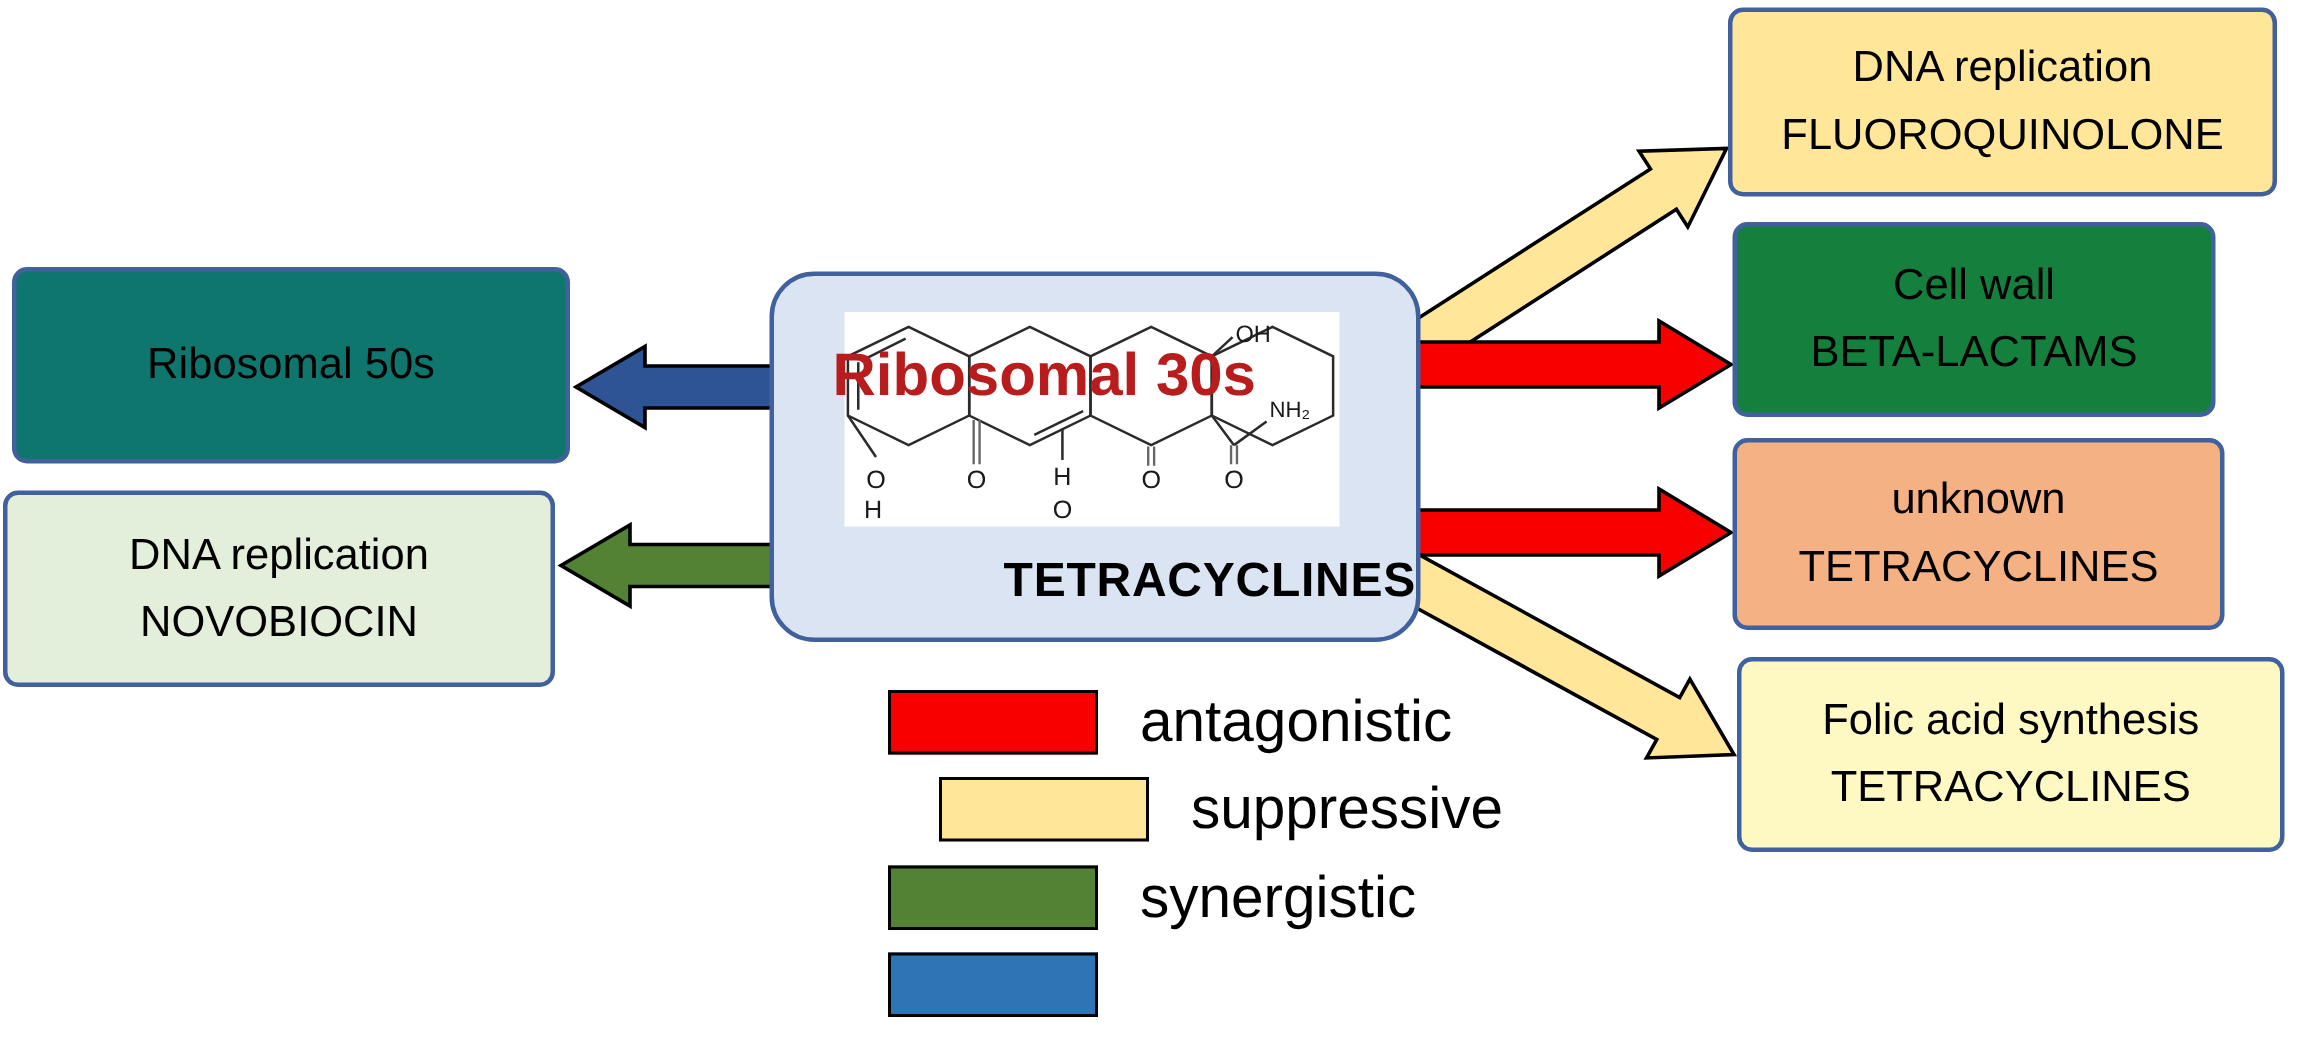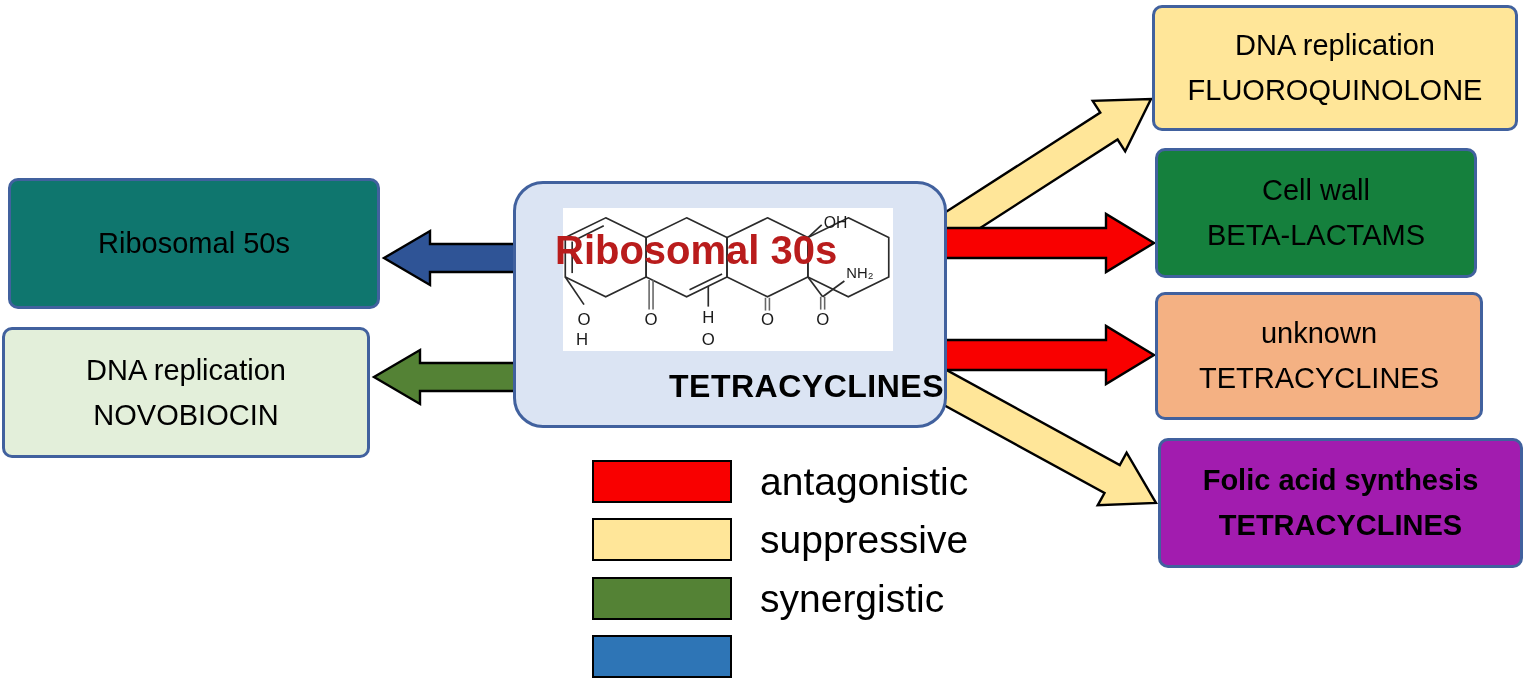--- a/index.html
+++ b/index.html
@@ -66,21 +66,21 @@
   <div class="node" style="left: 1155px; top: 148px; width: 322px; height: 130px; background-color: #15803d;">
     <div class="line">Cell wall</div>
     <div class="line">BETA-LACTAMS</div>
   </div>
 
   <div class="node" style="left: 1155px; top: 292px; width: 328px; height: 128px; background-color: rgb(244, 177, 131);">
     <div class="line">unknown</div>
     <div class="line">TETRACYCLINES</div>
   </div>
 
-  <div class="node" style="left: 1158px; top: 438px; width: 365px; height: 130px; background-color: #a21caf; font-weight: bold;">
+  <div class="node" style="left: 1158px; top: 438px; width: 365px; height: 130px; background-color: #fef9c3;">
     <div class="line">Folic acid synthesis</div>
     <div class="line">TETRACYCLINES</div>
   </div>
 
   <div id="center-node" style="background-color: rgb(219, 228, 243);">
     <div id="mol-area">
       <svg id="mol-svg" viewBox="0 0 332 145">
         <g fill="none" stroke="#2b2b2b" stroke-width="1.7">
           <path d="M42,10 L83,30 L83,70 L42,90 L1,70 L1,30 Z"></path>
           <path d="M124,10 L165,30 L165,70 L124,90 L83,70 L83,30 Z"></path>
@@ -124,21 +124,21 @@
       <div id="ribosomal-overlay">Ribosomal 30s</div>
     </div>
     <div id="tetracyclines-label">TETRACYCLINES</div>
   </div>
 
   <div id="legend">
     <div class="legend-row" style="top:0px;">
       <div class="legend-swatch" style="background-color: rgb(249, 0, 0);"></div>
       <div class="legend-label">antagonistic</div>
     </div>
-    <div class="legend-row" style="top:58px;">
+    <div class="legend-row" style="top:58px;margin-left:34px;">
       <div class="legend-swatch" style="background-color: rgb(255, 230, 153);"></div>
       <div class="legend-label">suppressive</div>
     </div>
     <div class="legend-row" style="top:117px;">
       <div class="legend-swatch" style="background-color: rgb(84, 130, 53);"></div>
       <div class="legend-label">synergistic</div>
     </div>
     <div class="legend-row" style="top:175px;">
       <div class="legend-swatch" style="background-color: rgb(46, 117, 182);"></div>
     </div>

